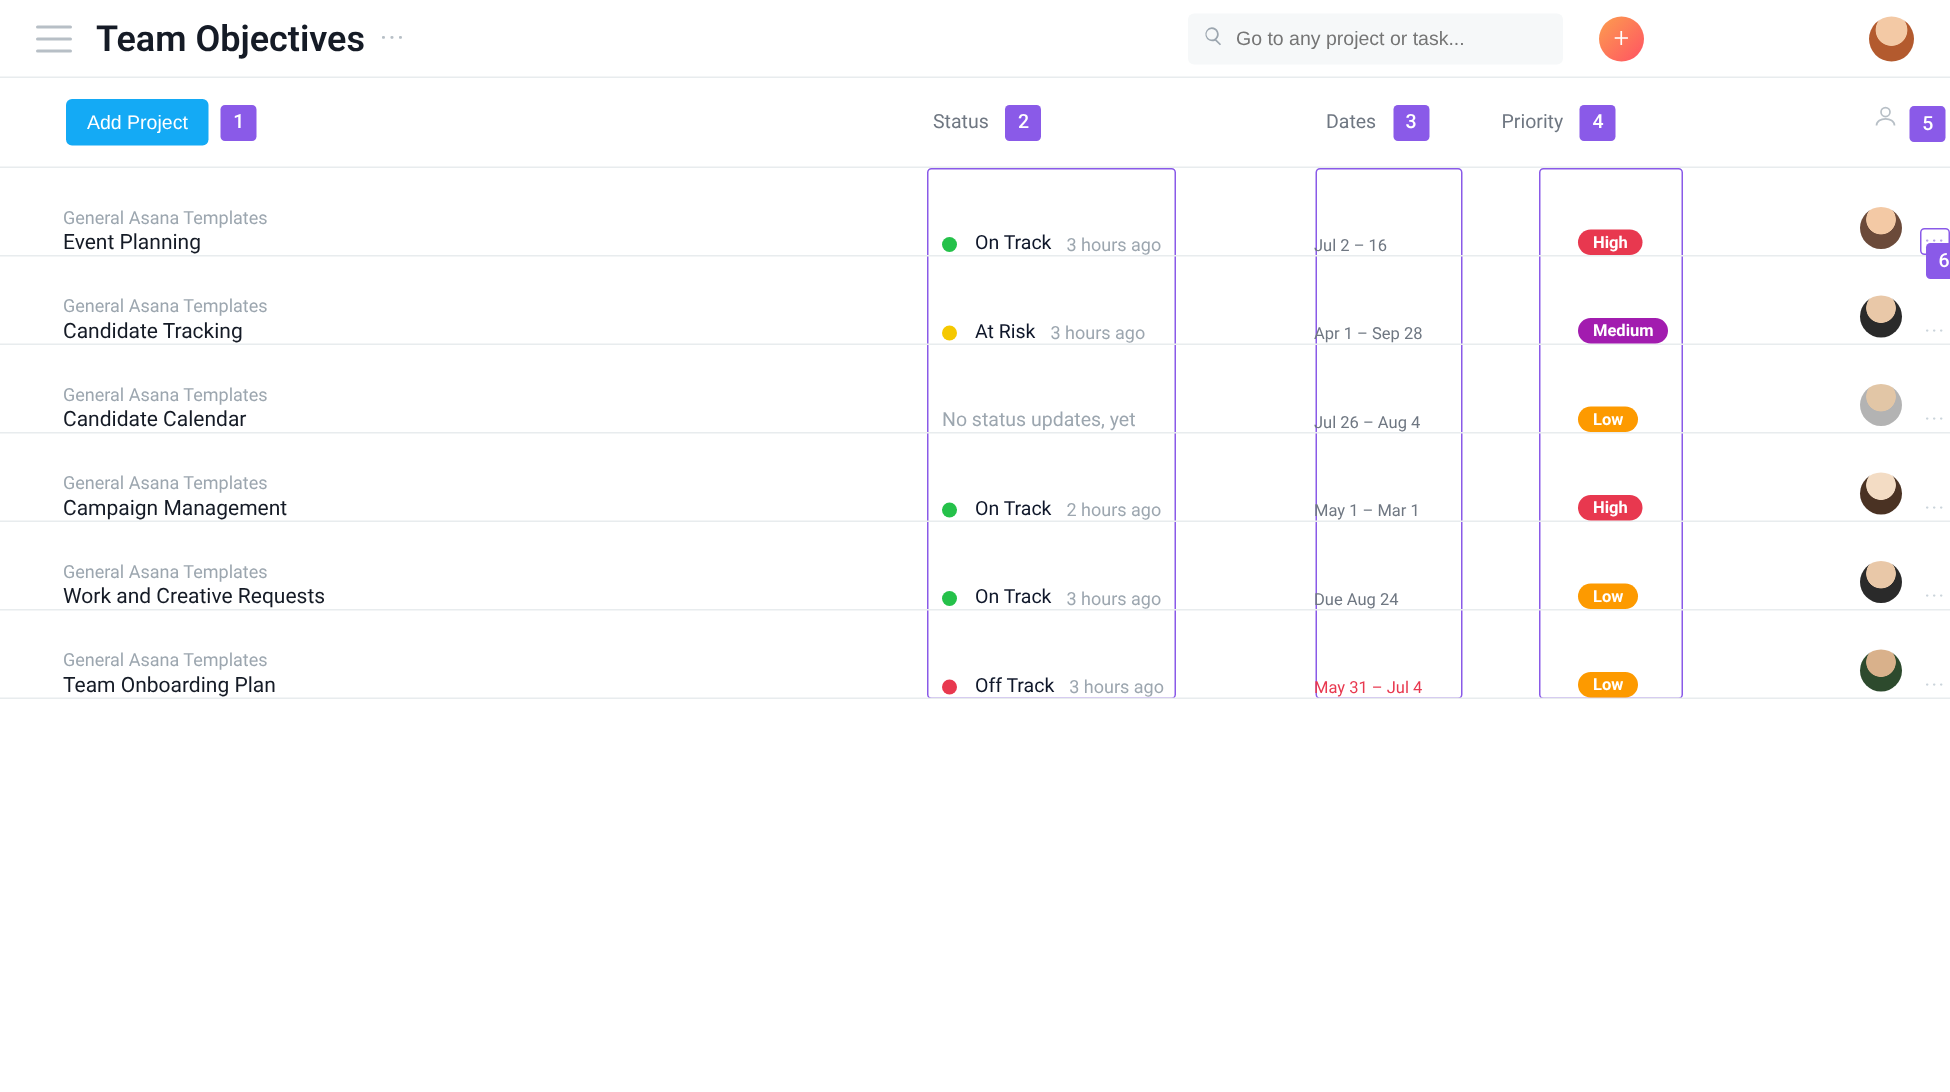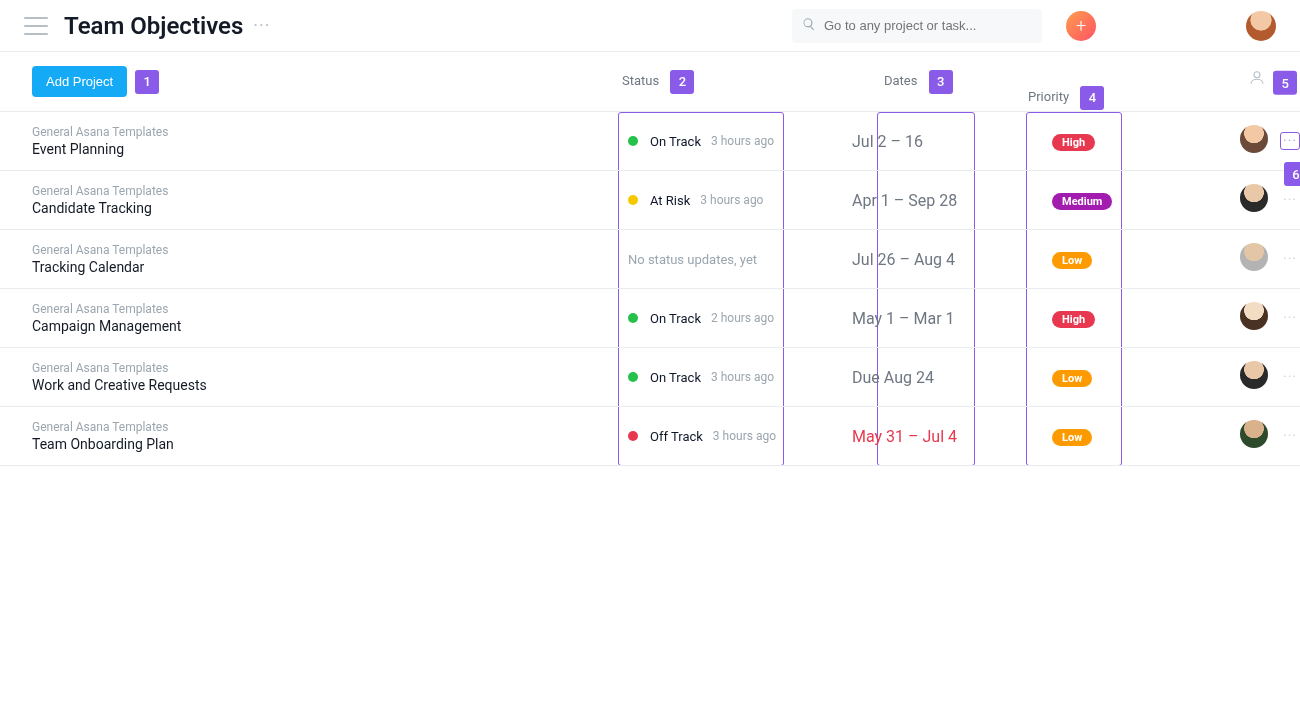--- a/index.html
+++ b/index.html
@@ -11,43 +11,43 @@
   .title-more { margin-left: 10px; color: #b7bfc6; font-size: 18px; letter-spacing: 1px; cursor: pointer; }
   .spacer { flex: 1; }
   .search { display: flex; align-items: center; width: 250px; height: 34px; background: #f6f8f9; border-radius: 4px; padding: 0 10px; }
   .search svg { width: 14px; height: 14px; fill: #9ca6af; margin-right: 8px; flex-shrink: 0; }
   .search input { border: none; background: transparent; outline: none; font-size: 13px; color: #6f7782; width: 100%; }
   .plus-btn { width: 30px; height: 30px; border-radius: 50%; background: linear-gradient(135deg,#fc9e4f,#ff5263); margin-left: 24px; display: flex; align-items: center; justify-content: center; cursor: pointer; }
   .plus-btn span { color: #fff; font-size: 18px; font-weight: 300; line-height: 1; }
   .top-avatar { width: 30px; height: 30px; border-radius: 50%; margin-left: auto; cursor: pointer; }
 
   .headerbar { display: flex; align-items: center; height: 60px; padding-left: 32px; padding-right: 22px; border-bottom: 1px solid #e8ecee; position: relative; }
-  .add-btn { background: #14aaf5; color: #fff; border: none; padding: 8px 14px; border-radius: 4px; font-size: 13px; font-weight: 500; cursor: pointer; }
+  .add-btn { background: #14aaf5; color: #fff; border: none; padding: 8px 14px; border-radius: 4px; font-size: 13px; font-weight: 500; cursor: pointer; margin-left: 12px; }
 
   .col-head { font-size: 13px; color: #6f7782; position: absolute; top: 50%; transform: translateY(-50%); }
   .col-head.status { left: 622px; }
   .col-head.dates  { left: 884px; }
-  .col-head.priority { left: 1028px; margin-top: 16px; }
+  .col-head.priority { left: 1001px; }
   .col-head.owner { left: 1248px; }
   .owner-icon svg { width: 18px; height: 18px; stroke: #b7bfc6; fill: none; }
 
   .tag { display: inline-flex; align-items: center; justify-content: center; width: 24px; height: 24px; background: #8a5ae8; color: #fff; font-size: 13px; font-weight: 500; border-radius: 3px; margin-left: 8px; vertical-align: middle; }
 
-  .row { display: flex; align-items: center; height: 59px; border-bottom: 1px solid #e8ecee; padding-left: 32px; padding-right: 16px; position: relative; }
+  .row { display: flex; align-items: flex-end; height: 59px; border-bottom: 1px solid #e8ecee; padding-left: 42px; padding-right: 16px; position: relative; }
   .row .proj { width: 560px; }
   .row .proj .team { font-size: 12px; color: #9ca6af; margin-bottom: 2px; }
   .row .proj .name { font-size: 14px; color: #151b26; }
 
   .status-cell { position: absolute; left: 628px; width: 230px; display: flex; align-items: center; font-size: 13px; }
   .dot { width: 10px; height: 10px; border-radius: 50%; margin-right: 12px; flex-shrink: 0; }
   .status-label { color: #0f172a; margin-right: 10px; }
   .status-label.nostatus { color: #9ca6af; }
   .status-time { color: #9ca6af; font-size: 12px; }
 
-  .dates-cell { position: absolute; left: 852px; width: 120px; font-size: 16px; color: #6f7782; }
+  .dates-cell { position: absolute; left: 876px; width: 120px; font-size: 11px; color: #6f7782; }
   .dates-cell.overdue { color: #e8384f; }
 
   .priority-cell { position: absolute; left: 1052px; width: 80px; }
   .pill { display: inline-block; padding: 2px 10px; border-radius: 10px; color: #fff; font-size: 11px; font-weight: 700; }
 
   .owner-cell { position: absolute; left: 1240px; }
   .avatar { width: 28px; height: 28px; border-radius: 50%; display: inline-block; }
 
   .row-actions { position: absolute; left: 1280px; display: flex; align-items: center; }
   .more-dots { color: #cbd4db; letter-spacing: 1px; font-size: 14px; cursor: pointer; width: 20px; text-align: center; }
@@ -159,21 +159,21 @@
       <div class="dates-cell">Apr 1 – Sep 28</div>
       <div class="priority-cell"><span class="pill" style="background: #a21caf;">Medium</span></div>
       <div class="owner-cell"><span class="avatar av2"></span></div>
       <div class="row-actions">
         <span class="more-dots">···</span>
       </div>
     </div>
     <div class="row">
       <div class="proj">
         <div class="team">General Asana Templates</div>
-        <div class="name">Tracking Calendar</div>
+        <div class="name">Candidate Calendar</div>
       </div>
       <div class="status-cell">
         <span class="status-label nostatus">No status updates, yet</span>
       </div>
       <div class="dates-cell">Jul 26 – Aug 4</div>
       <div class="priority-cell"><span class="pill" style="background: rgb(253, 154, 0);">Low</span></div>
       <div class="owner-cell"><span class="avatar av3"></span></div>
       <div class="row-actions">
         <span class="more-dots">···</span>
       </div>

